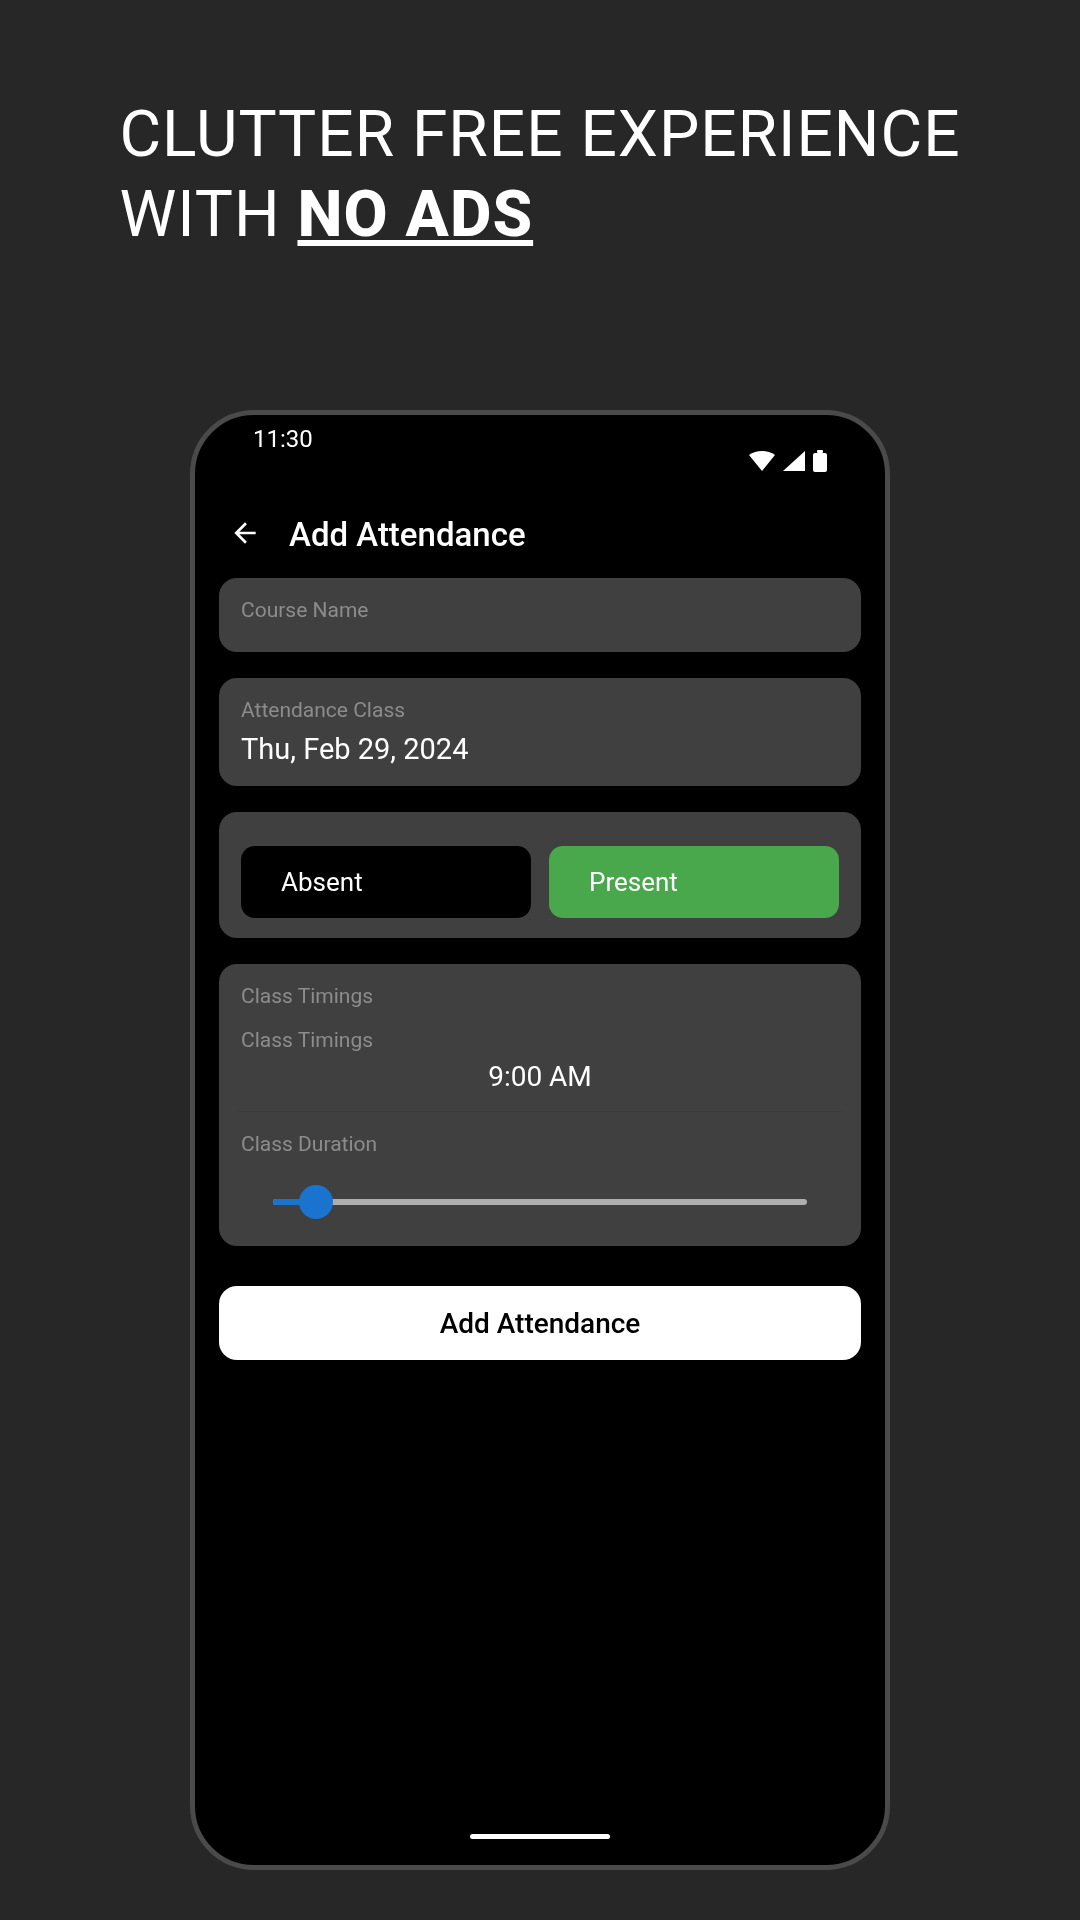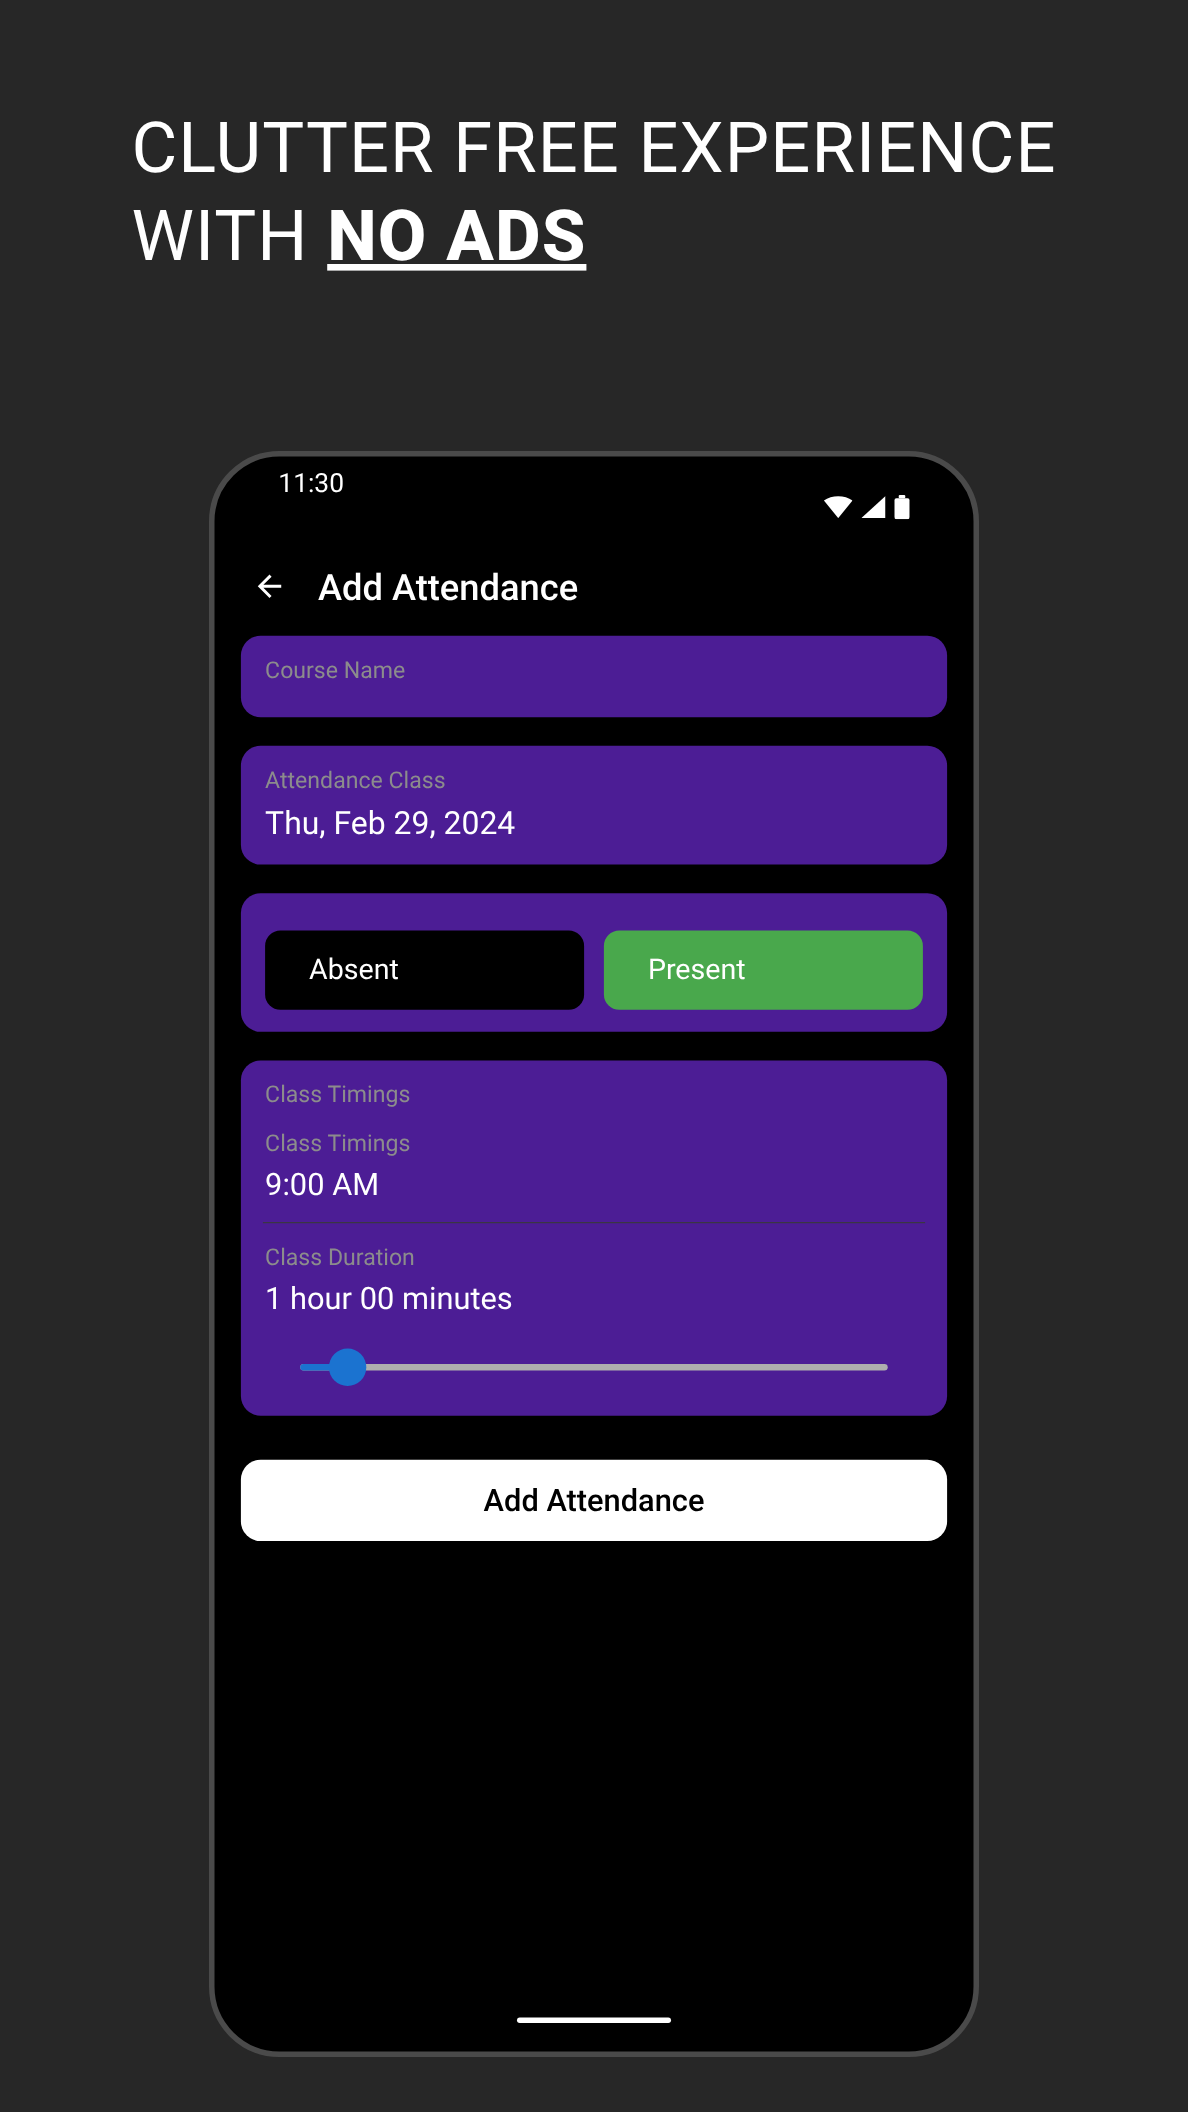--- a/index.html
+++ b/index.html
@@ -61,21 +61,21 @@
   align-items: center;
   padding: 18px 24px 24px 24px;
   gap: 28px;
 }
 .back-arrow { width: 32px; height: 32px; color: #ffffff; }
 .app-title { color: #ffffff; font-size: 33px; font-weight: 500; }
 
 .content { padding: 0 14px; display: flex; flex-direction: column; gap: 26px; }
 
 .card {
-  background: #4c1d95;
+  background: #404040;
   border-radius: 18px;
   padding: 20px 22px;
 }
 .field-label {
   color: #8c8c8c;
   font-size: 21px;
   font-weight: 400;
   margin-bottom: 10px;
 }
 .field-value {
@@ -106,20 +106,21 @@
 
 .subsection { margin-top: 20px; }
 .sub-label {
   color: #8c8c8c;
   font-size: 21px;
   margin-bottom: 8px;
 }
 .sub-value {
   color: #ffffff;
   font-size: 28px;
+  text-align: center;
 }
 
 .divider {
   height: 1px;
   background: #3a3a3a;
   margin: 18px -2px 0 -2px;
 }
 
 .slider-wrap {
   margin-top: 22px;
@@ -251,21 +252,20 @@
 
         <div class="subsection">
           <div class="sub-label">Class Timings</div>
           <div class="sub-value">9:00 AM</div>
         </div>
 
         <div class="divider"></div>
 
         <div class="subsection">
           <div class="sub-label">Class Duration</div>
-          <div class="sub-value">1 hour 00 minutes</div>
           <div class="slider-wrap">
             <div class="slider-track"></div>
             <div class="slider-fill" id="slider-fill" style="width: 42.72px;"></div>
             <div class="slider-thumb" id="slider-thumb" style="left: 74.72px;"></div>
           </div>
         </div>
       </div>
 
     </div>
 

